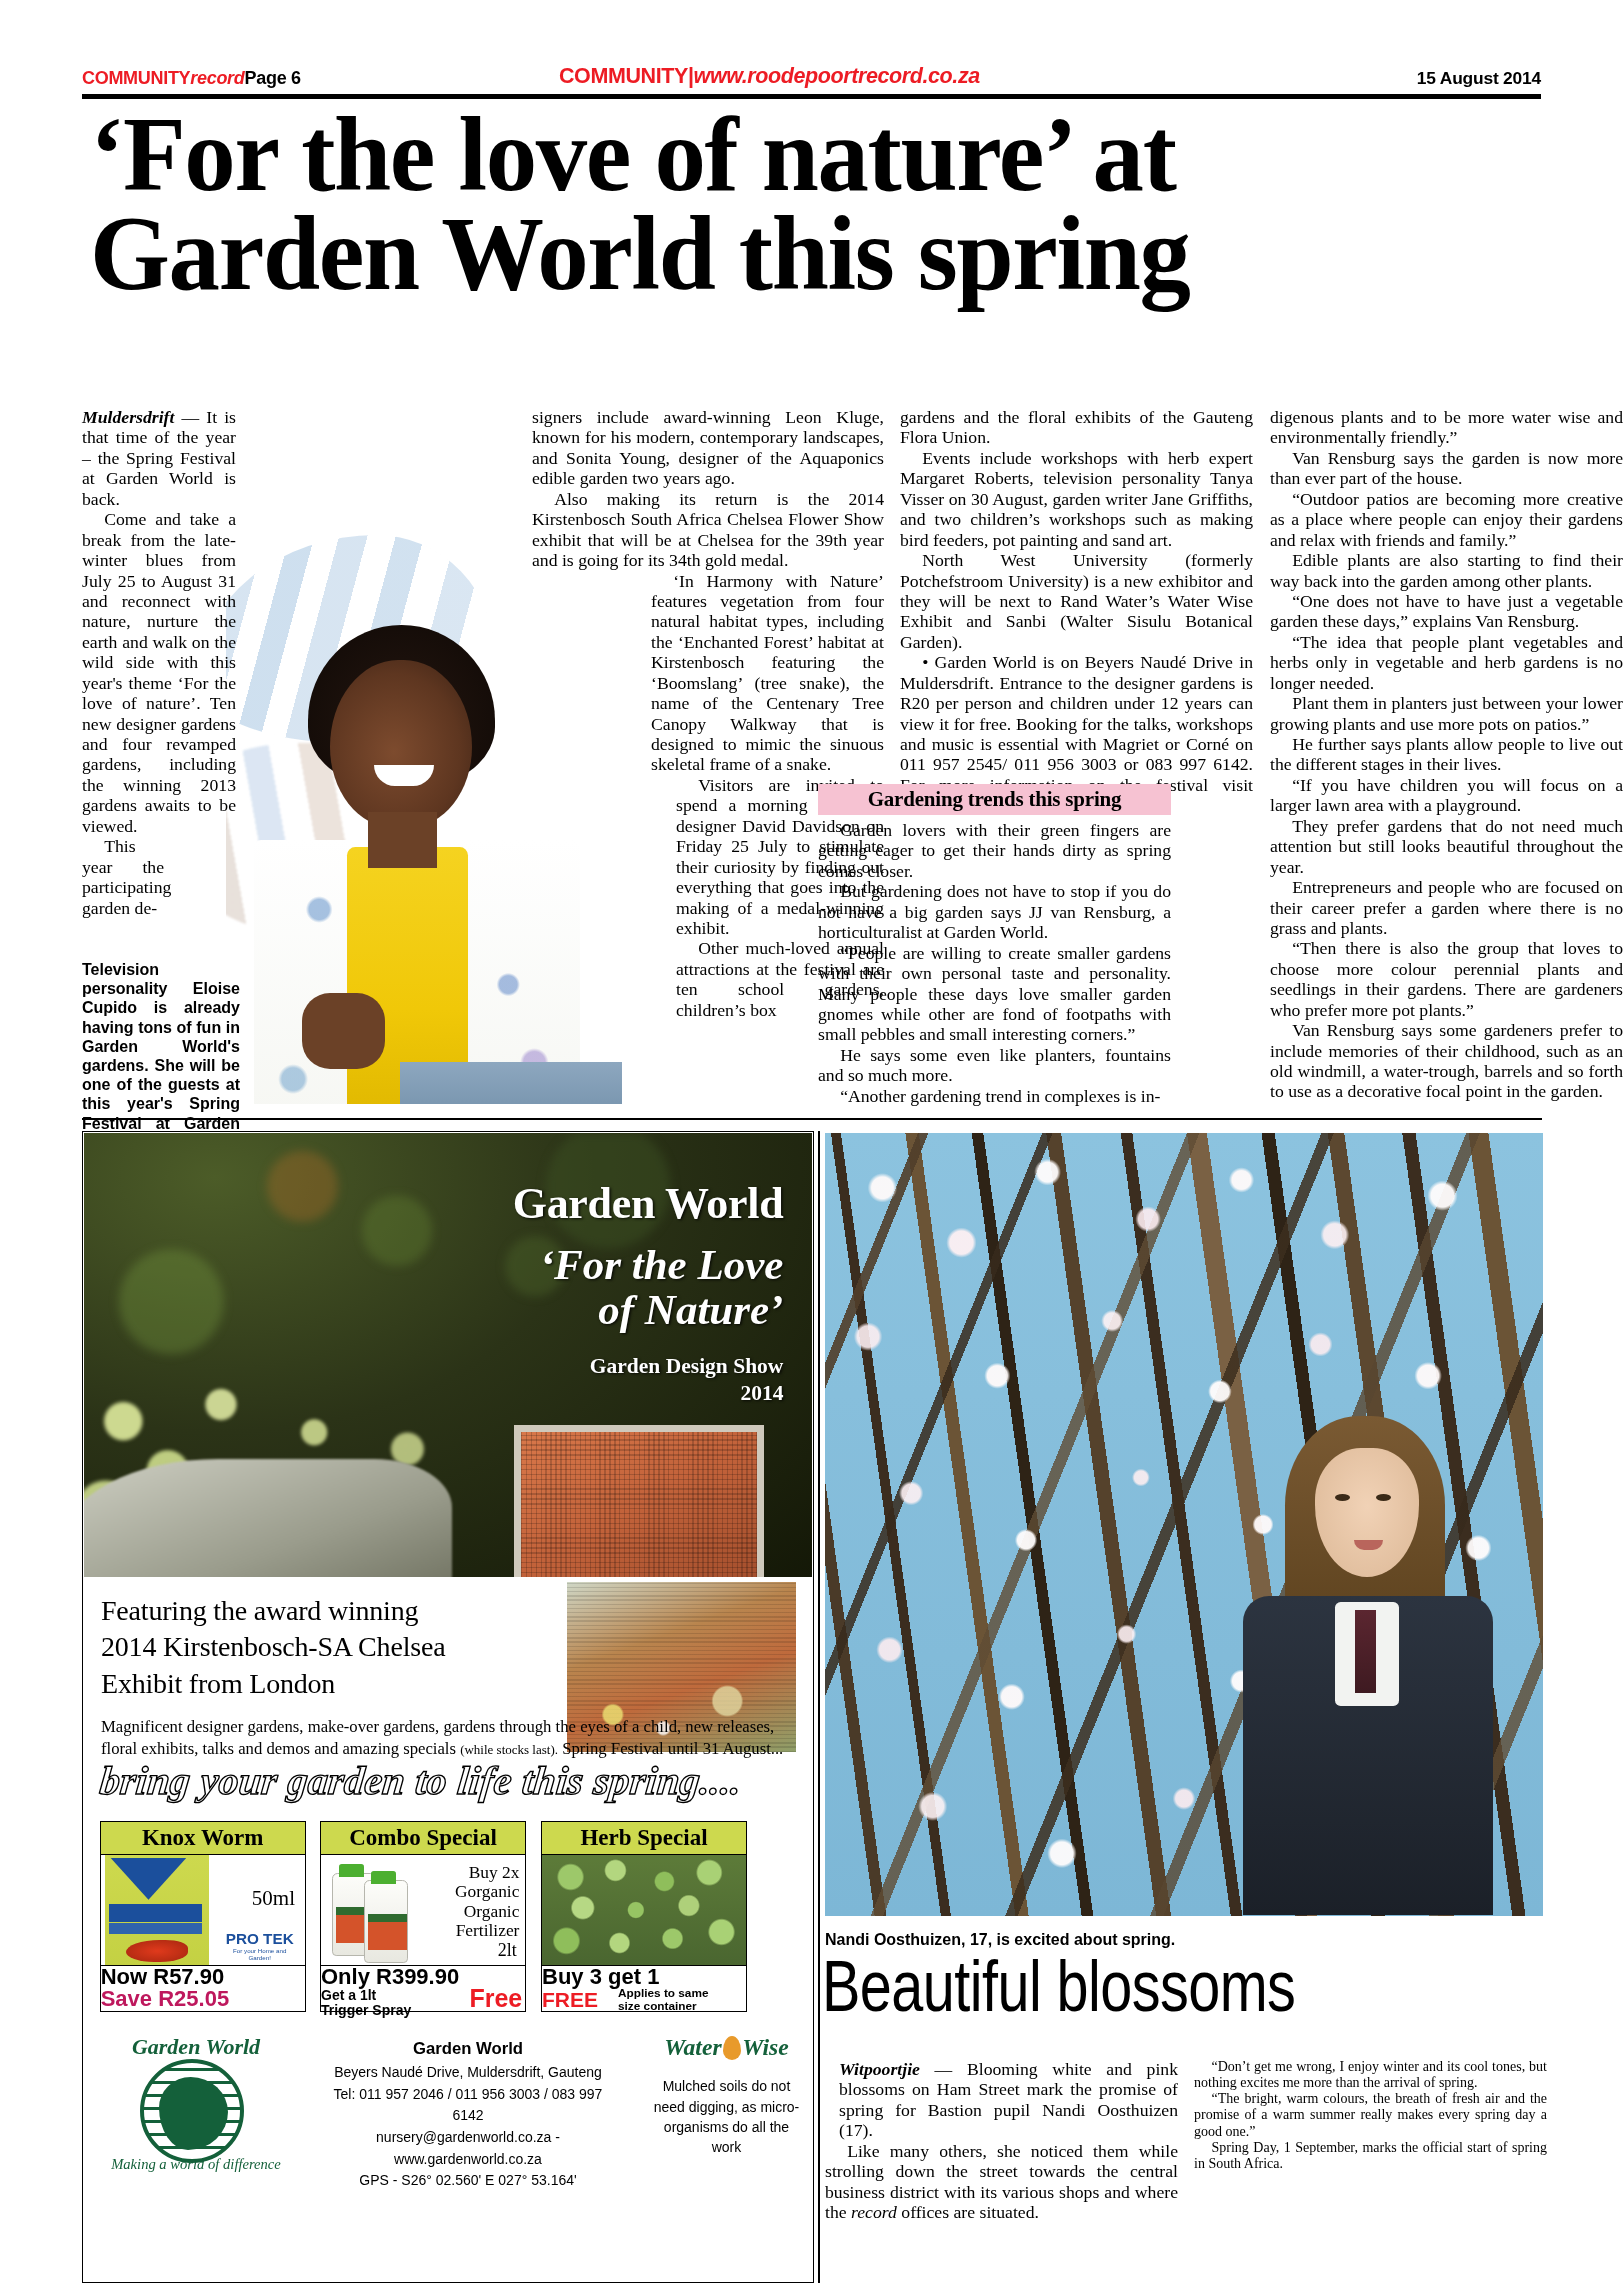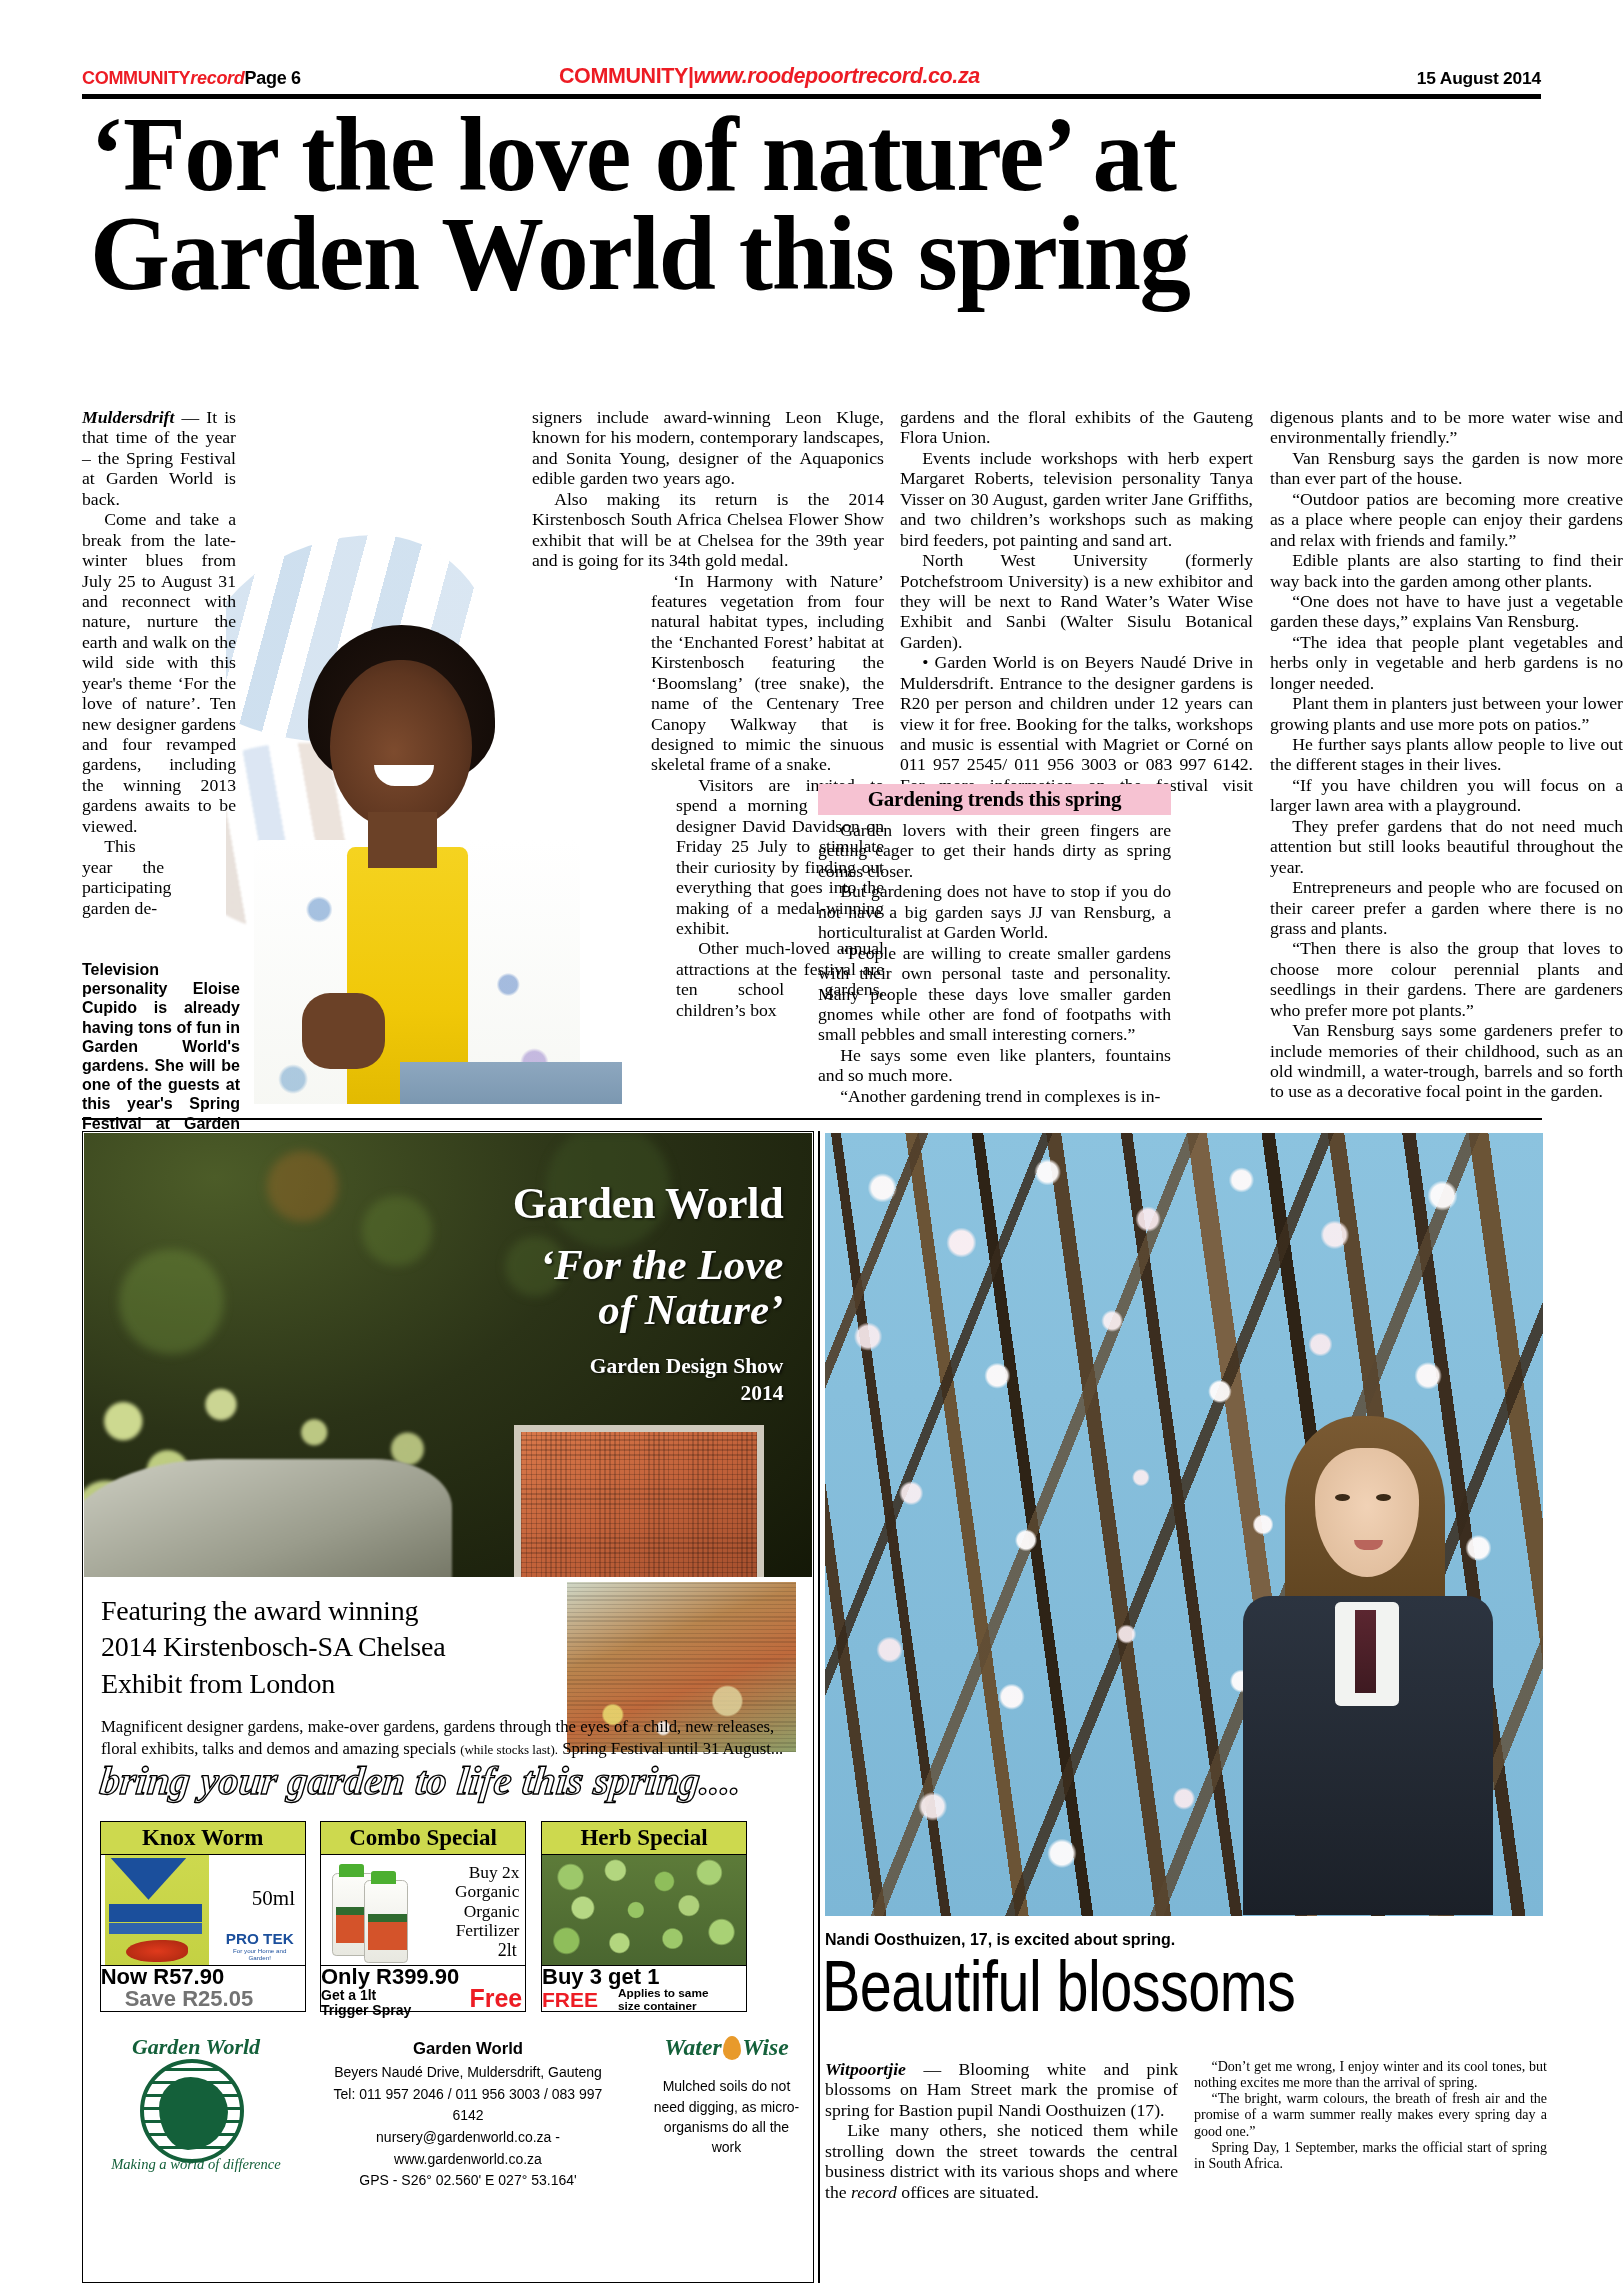--- a/index.html
+++ b/index.html
@@ -251,21 +251,21 @@
        radial-gradient(circle at 20% 48%, #b6d884 0 6%, transparent 7%),
        radial-gradient(circle at 46% 50%, #96c463 0 6%, transparent 7%),
        radial-gradient(circle at 72% 46%, #aed07a 0 6%, transparent 7%),
        radial-gradient(circle at 12% 78%, #8fbe5b 0 6%, transparent 7%),
        radial-gradient(circle at 38% 80%, #b3d67f 0 6%, transparent 7%),
        radial-gradient(circle at 64% 76%, #9dc86a 0 6%, transparent 7%),
        radial-gradient(circle at 88% 70%, #a9d175 0 6%, transparent 7%),
        linear-gradient(#5d7b39,#4a6630); }
 
   .foot-l1 { font-family:"Liberation Sans", sans-serif; font-weight:bold; font-size:22px; line-height:1; }
-  .foot-l2 { font-family:"Liberation Sans", sans-serif; font-weight:bold; font-size:22px; line-height:1; color:#737373;margin-left:24px; }
+  .foot-l2 { font-family:"Liberation Sans", sans-serif; font-weight:bold; font-size:22px; line-height:1; color:#be185d; }
   .free-red { color:#ed1c24; font-family:"Liberation Sans", sans-serif; font-weight:bold; }
 
   
   .gw-logo { position:absolute; left:28px; top:902px; width:170px; height:139px; }
   .gw-globe { position:absolute; left:29px; top:25px; width:104px; height:104px; border-radius:50%;
      border:4.9px solid #14603a;
      background:
        repeating-linear-gradient(0deg, transparent 0 9.7px, #14603a 9.7px 13px),
        #fff; }
   .gw-globe::after { content:""; position:absolute; left:15.3px; top:14px; width:69px; height:73px;
@@ -346,21 +346,21 @@
      font-family:"Liberation Sans", sans-serif; font-weight:bold; font-size:16px; }
 
   .blosshead { position:absolute; left:822px; top:1952px; width:722px;
      font-family:"Liberation Sans", sans-serif; font-weight:normal; font-size:72px; line-height:0.95;
      letter-spacing:-0.7px; transform:scaleX(0.80); transform-origin:left top; }
 
   .bb-cols { position:absolute; left:825px; top:2059px; width:718px; height:208px; }
   .bb1 { position:absolute; left:0;   top:0; width:353px; font-size:17.7px; line-height:1.155; text-align:justify; }
   .bb2 { position:absolute; left:369px; top:0; width:353px; font-size:14px; line-height:1.155; text-align:justify; }
   .bb1 p, .bb2 p { margin:0; text-indent:1.25em; }
-  .bb1 p.first { text-indent:0; }
+  .bb1 p.first { text-indent:0;margin-left:14px; }
   .ital { font-style:italic; }
 
   
   .vdiv { position:absolute; left:818px; top:1131px; width:2.1px; height:1152px; background:#000; }
 </style>
 </head>
 <body>
 
 <div class="masthead">
   <div class="mh-left">

